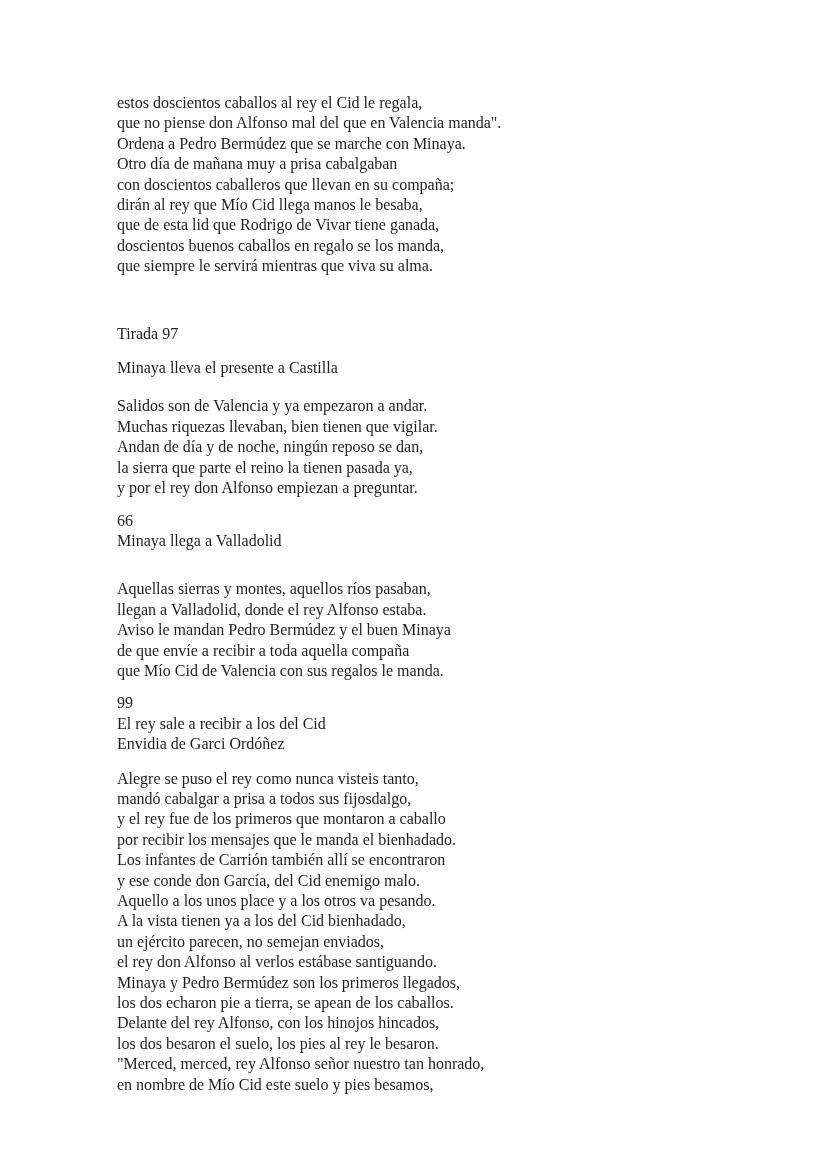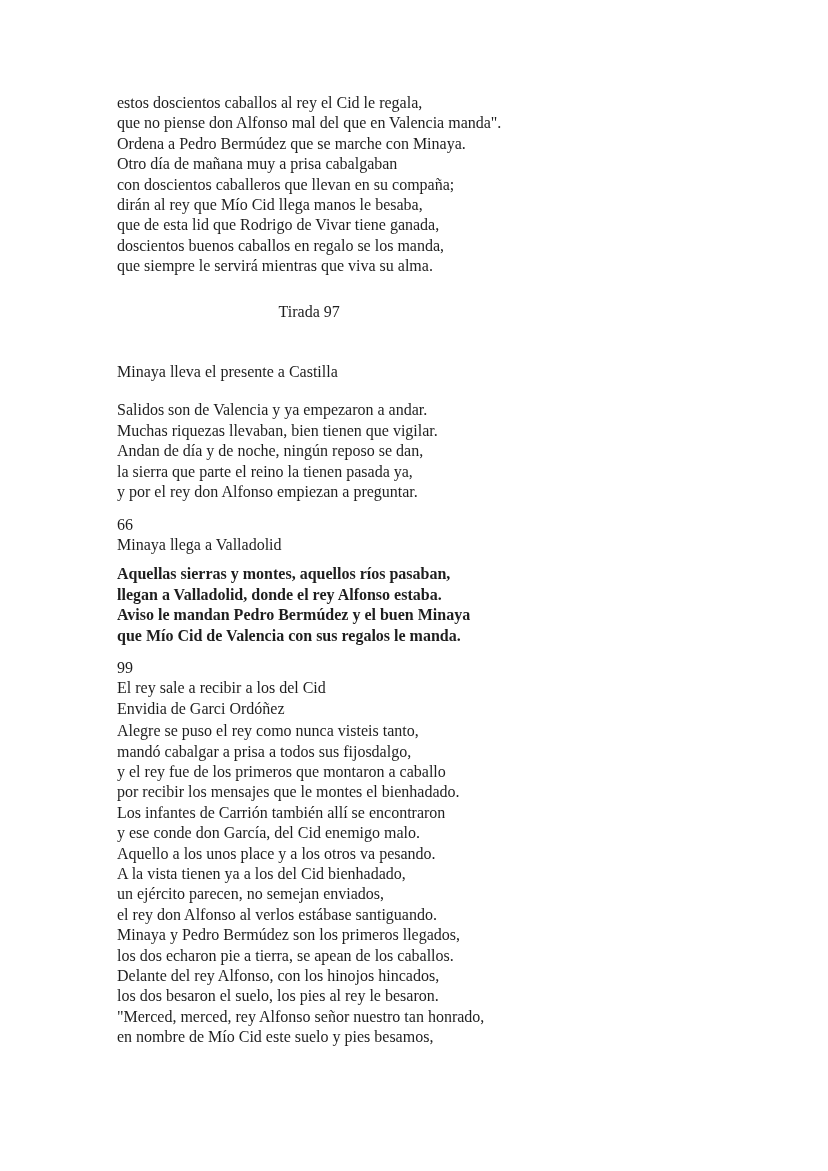--- a/index.html
+++ b/index.html
@@ -20,27 +20,27 @@
     top: 93px;
     font-family: "Liberation Serif", "DejaVu Serif", serif;
     font-size: 16px;
     line-height: 20.4px;
     color: #1e1e1e;
     white-space: nowrap;
   }
   .block { margin: 0; padding: 0; }
   .line  { margin: 0; padding: 0; }
   
-  .b1 { margin-top: 25px; text-align: center; }
-  .b2 { margin-top: 40px; }
+  .b1 { margin-top: 47px; }
+  .b2 { margin-top: 14px; }
   .b3 { margin-top: 18px; }
   .b4 { margin-top: 12px; }
-  .b5 { margin-top: 9px; font-weight: bold; }
+  .b5 { margin-top: 28px; }
   .b6 { margin-top: 12px; }
-  .b7 { margin-top: 2px; }
+  .b7 { margin-top: 14px; }
 </style>
 </head>
 <body>
 
 <div class="page">
   <div class="text-col" id="doc">
       <div class="block b0 stanza">
         <div class="line">estos doscientos caballos al rey el Cid le regala,</div>
         <div class="line">que no piense don Alfonso mal del que en Valencia manda".</div>
         <div class="line">Ordena a Pedro Bermúdez que se marche con Minaya.</div>
@@ -65,32 +65,33 @@
         <div class="line">y por el rey don Alfonso empiezan a preguntar.</div>
       </div>
       <div class="block b4 heading">
         <div class="line">66</div>
         <div class="line">Minaya llega a Valladolid</div>
       </div>
       <div class="block b5 stanza">
         <div class="line">Aquellas sierras y montes, aquellos ríos pasaban,</div>
         <div class="line">llegan a Valladolid, donde el rey Alfonso estaba.</div>
         <div class="line">Aviso le mandan Pedro Bermúdez y el buen Minaya</div>
+        <div class="line">de que envíe a recibir a toda aquella compaña</div>
         <div class="line">que Mío Cid de Valencia con sus regalos le manda.</div>
       </div>
       <div class="block b6 heading">
         <div class="line">99</div>
         <div class="line">El rey sale a recibir a los del Cid</div>
         <div class="line">Envidia de Garci Ordóñez</div>
       </div>
       <div class="block b7 stanza">
         <div class="line">Alegre se puso el rey como nunca visteis tanto,</div>
         <div class="line">mandó cabalgar a prisa a todos sus fijosdalgo,</div>
         <div class="line">y el rey fue de los primeros que montaron a caballo</div>
-        <div class="line">por recibir los mensajes que le montes el bienhadado.</div>
+        <div class="line">por recibir los mensajes que le manda el bienhadado.</div>
         <div class="line">Los infantes de Carrión también allí se encontraron</div>
         <div class="line">y ese conde don García, del Cid enemigo malo.</div>
         <div class="line">Aquello a los unos place y a los otros va pesando.</div>
         <div class="line">A la vista tienen ya a los del Cid bienhadado,</div>
         <div class="line">un ejército parecen, no semejan enviados,</div>
         <div class="line">el rey don Alfonso al verlos estábase santiguando.</div>
         <div class="line">Minaya y Pedro Bermúdez son los primeros llegados,</div>
         <div class="line">los dos echaron pie a tierra, se apean de los caballos.</div>
         <div class="line">Delante del rey Alfonso, con los hinojos hincados,</div>
         <div class="line">los dos besaron el suelo, los pies al rey le besaron.</div>

